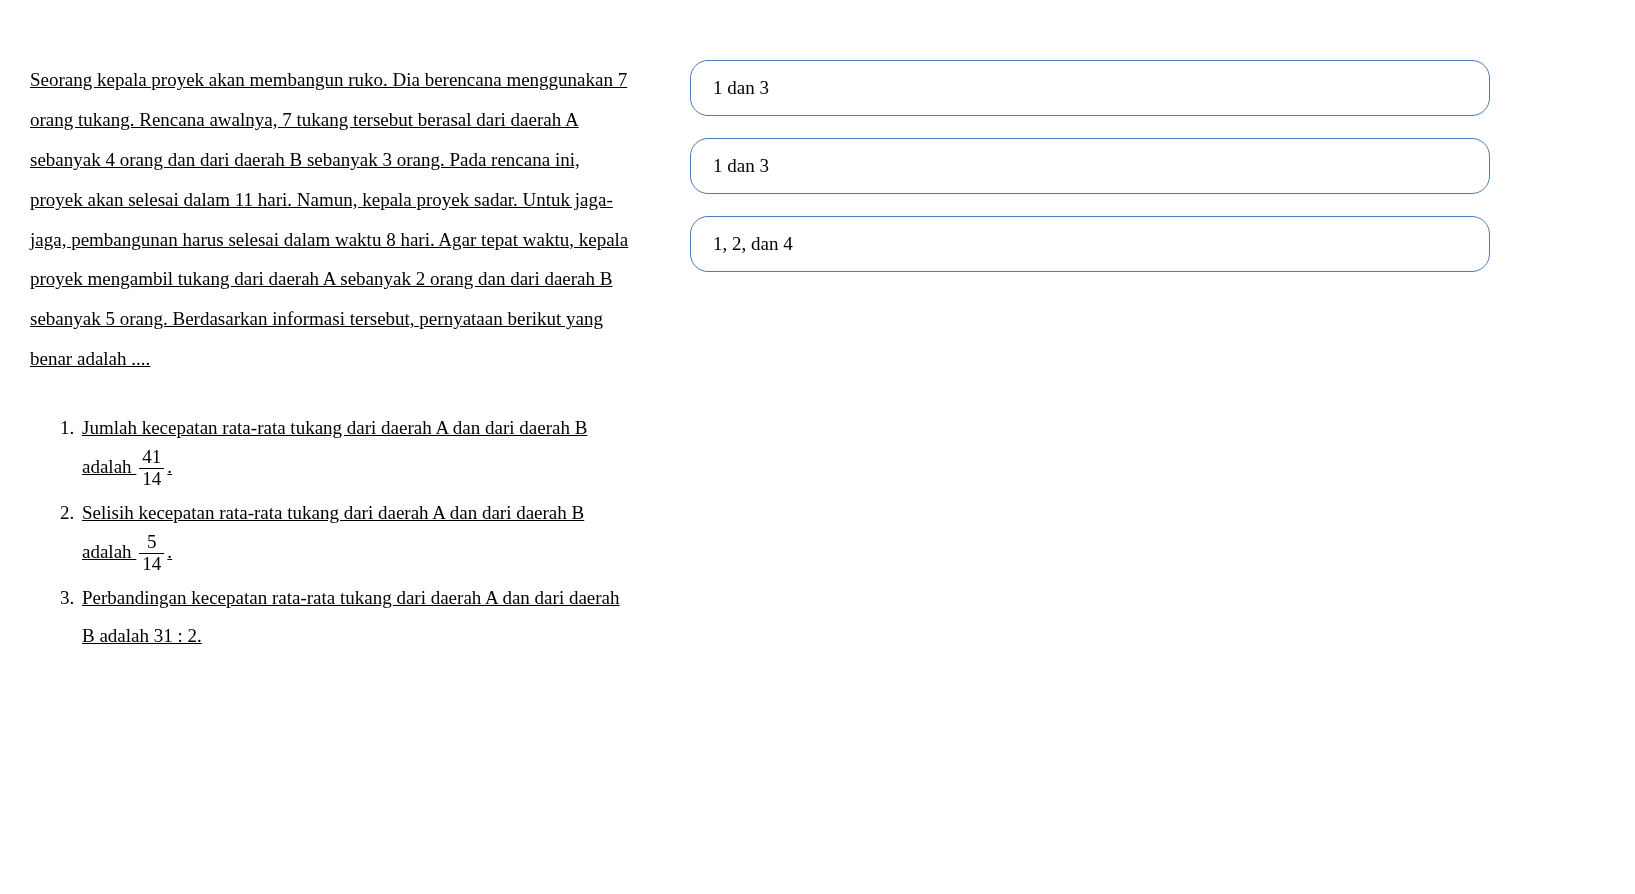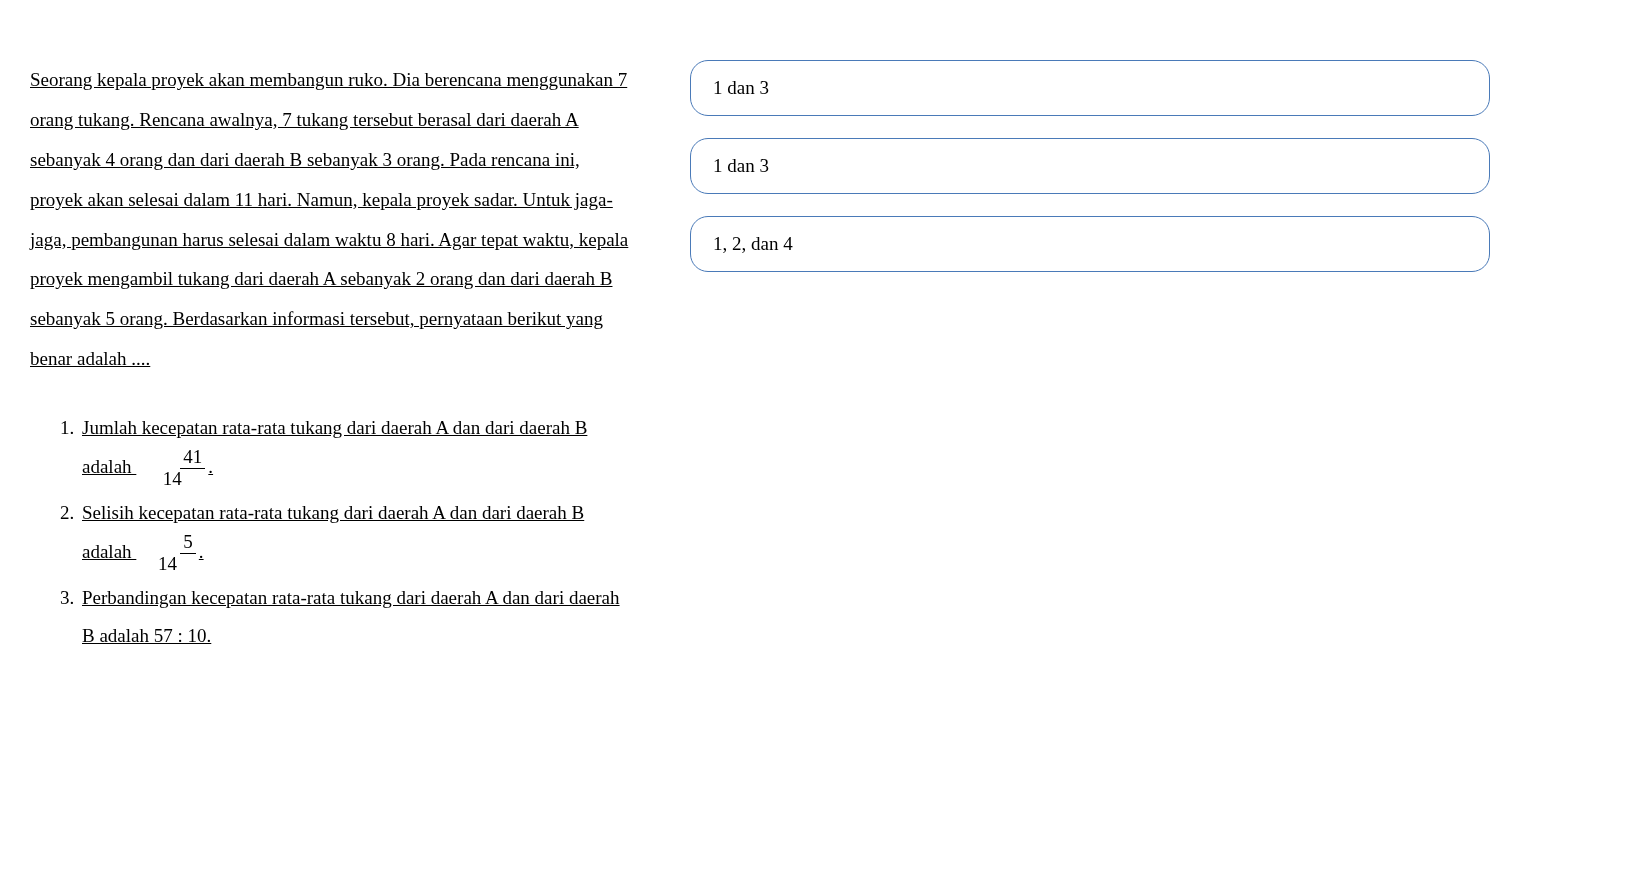--- a/index.html
+++ b/index.html
@@ -58,21 +58,20 @@
       display: inline-block;
       vertical-align: middle;
       text-align: center;
       margin: 0 3px;
       line-height: 1.1;
     }
     .frac .num {
       display: block;
       border-bottom: 1.5px solid #000;
       padding: 0 3px;
-      margin-left: 41px;
     }
     .frac .den {
       display: block;
       padding: 0 3px;
     }
     .option-box {
       border: 1.5px solid #4a7ab8;
       border-radius: 18px;
       padding: 16px 22px;
       font-size: 19px;
@@ -99,21 +98,21 @@
       <div class="statement">
         <span class="statement-num">2.</span>
         <span class="statement-text">
           <span>Selisih kecepatan rata-rata tukang dari daerah A dan dari daerah B adalah </span><span class="frac"><span class="num">5</span><span class="den">14</span></span><span>.</span>
         </span>
       </div>
 
       <div class="statement">
         <span class="statement-num">3.</span>
         <span class="statement-text">
-          <span>Perbandingan kecepatan rata-rata tukang dari daerah A dan dari daerah B adalah 57 : 10.</span>
+          <span>Perbandingan kecepatan rata-rata tukang dari daerah A dan dari daerah B adalah 31 : 2.</span>
         </span>
       </div>
 
     </div>
   </div>
 
   <div class="options-col">
     <div class="option-box">
       <span>1 dan 3</span>
     </div>

